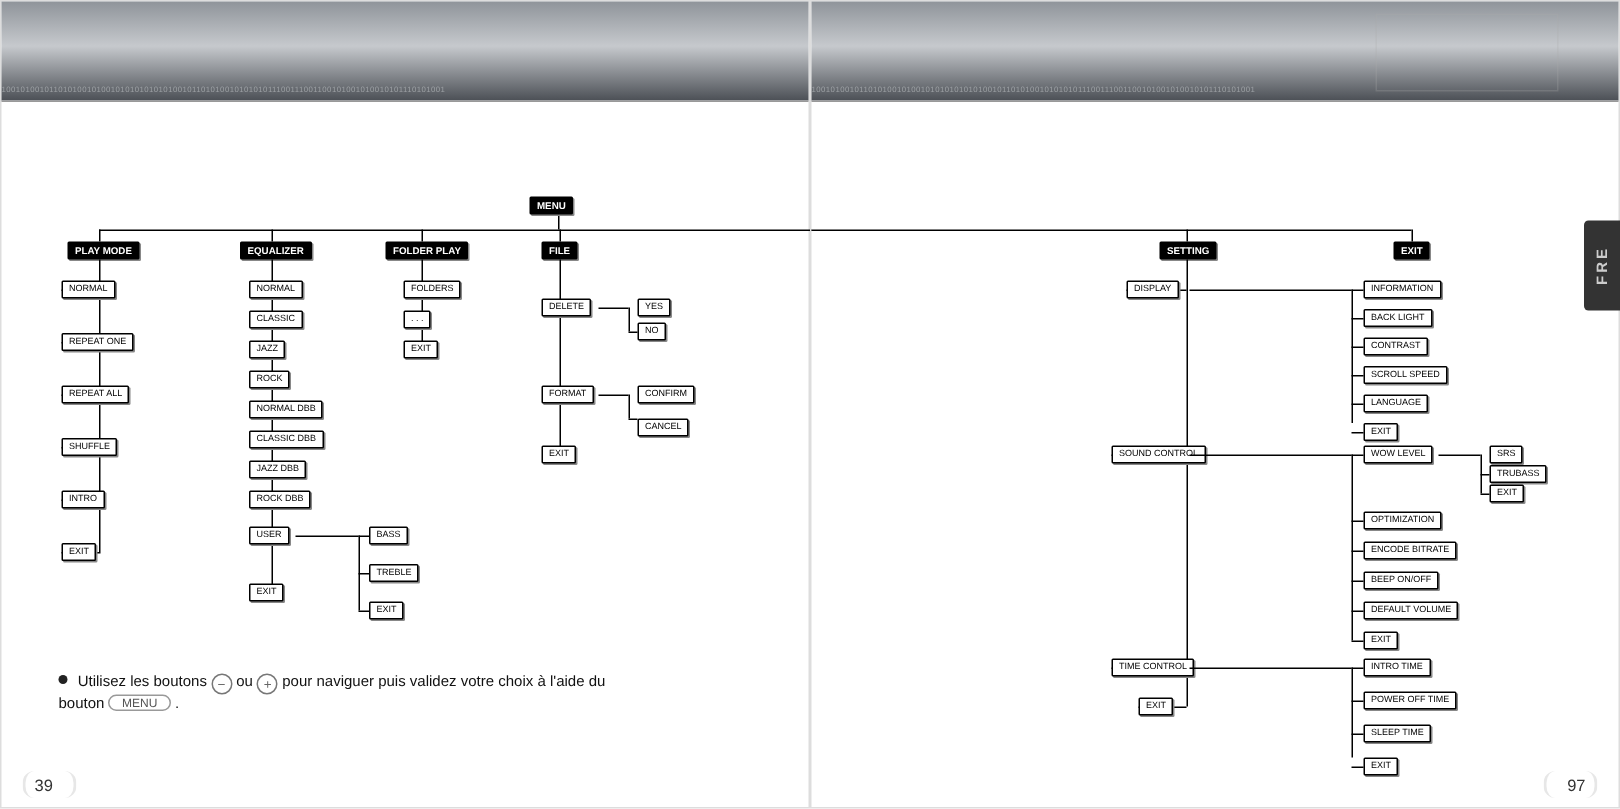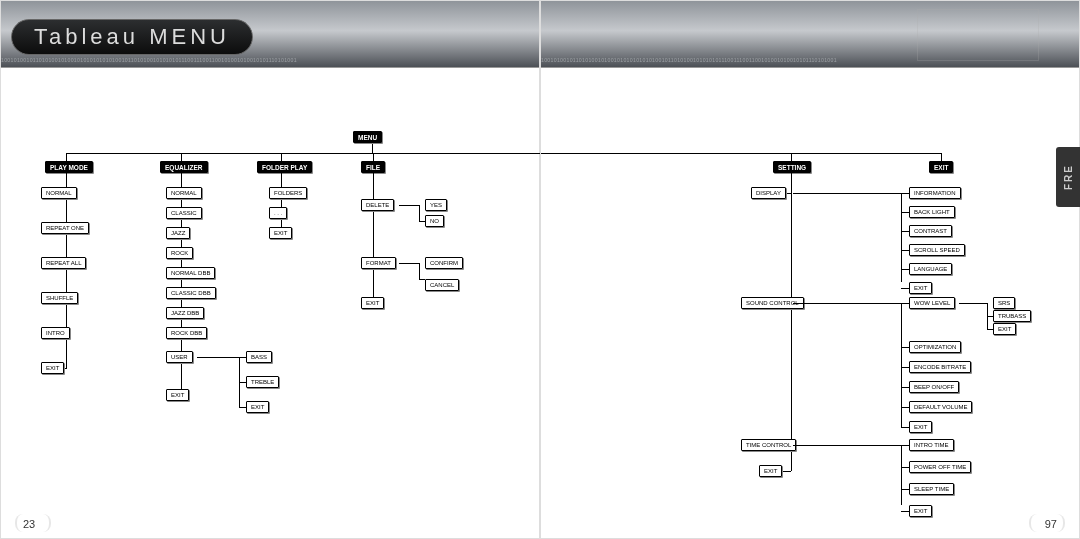--- a/index.html
+++ b/index.html
@@ -29,23 +29,20 @@
   .hint{position:absolute;font-size:10px;color:#111}
   .hint-pill{display:inline-block;border:1px solid #999;border-radius:10px;padding:0 8px;font-size:8px;color:#555;vertical-align:1px}
   .circ{display:inline-flex;width:12px;height:12px;border:1px solid #777;border-radius:50%;font-size:9px;color:#666;align-items:center;justify-content:center;vertical-align:-2px}
   .bullet{display:inline-block;width:6px;height:6px;border-radius:50%;background:#222;vertical-align:1px;margin-right:4px}
 </style>
 </head>
 <body>
 
 <div class="page page-left">
   <div class="banner">
-    <div class="title-pill">
-      <span>Tableau MENU</span>
-    </div>
     <div class="binary">1001010010110101001010010101010101010010110101001010101011100111001100101001010010101110101001</div>
   </div>
 
   <div class="box dark" style="left:352px;top:130px">MENU</div>
   <div class="line v" style="left:371px;top:143px;height:9px"></div>
 
   <div class="line h" style="left:65px;top:152px;width:475px"></div>
 
   <div class="line v" style="left:65px;top:152px;height:8px"></div>
   <div class="box dark" style="left:44px;top:160px">PLAY MODE</div>
@@ -106,23 +103,33 @@
   <div class="box small" style="left:424px;top:198px">YES</div>
   <div class="box small" style="left:424px;top:214px">NO</div>
   <div class="line h" style="left:418px;top:220px;width:6px"></div>
 
   <div class="line h" style="left:398px;top:262px;width:20px"></div>
   <div class="line v" style="left:418px;top:262px;height:16px"></div>
   <div class="box small" style="left:424px;top:256px">CONFIRM</div>
   <div class="box small" style="left:424px;top:278px">CANCEL</div>
   <div class="line h" style="left:418px;top:278px;width:6px"></div>
 
+  <div class="hint" style="left:38px;top:448px;width:460px">
+    <span class="bullet"></span>
+    <span>Utilisez les boutons</span>
+    <span class="circ">−</span>
+    <span>ou</span>
+    <span class="circ">+</span>
+    <span>pour naviguer puis validez votre choix à l'aide du</span><br>
+    <span>bouton</span>
+    <span class="hint-pill">MENU</span> .
+  </div>
 
   <div class="pgno-shape" style="left:14px"></div>
-  <div class="pgno pgno-l">23</div>
+  <div class="pgno pgno-l">39</div>
 </div>
 
 <div class="page page-right">
   <div class="banner">
     <div class="banner-deco"></div>
     <div class="banner-deco2"></div>
     <div class="binary">1001010010110101001010010101010101010010110101001010101011100111001100101001010010101110101001</div>
   </div>
   <div class="side-tab">
       <span>FRE</span>

